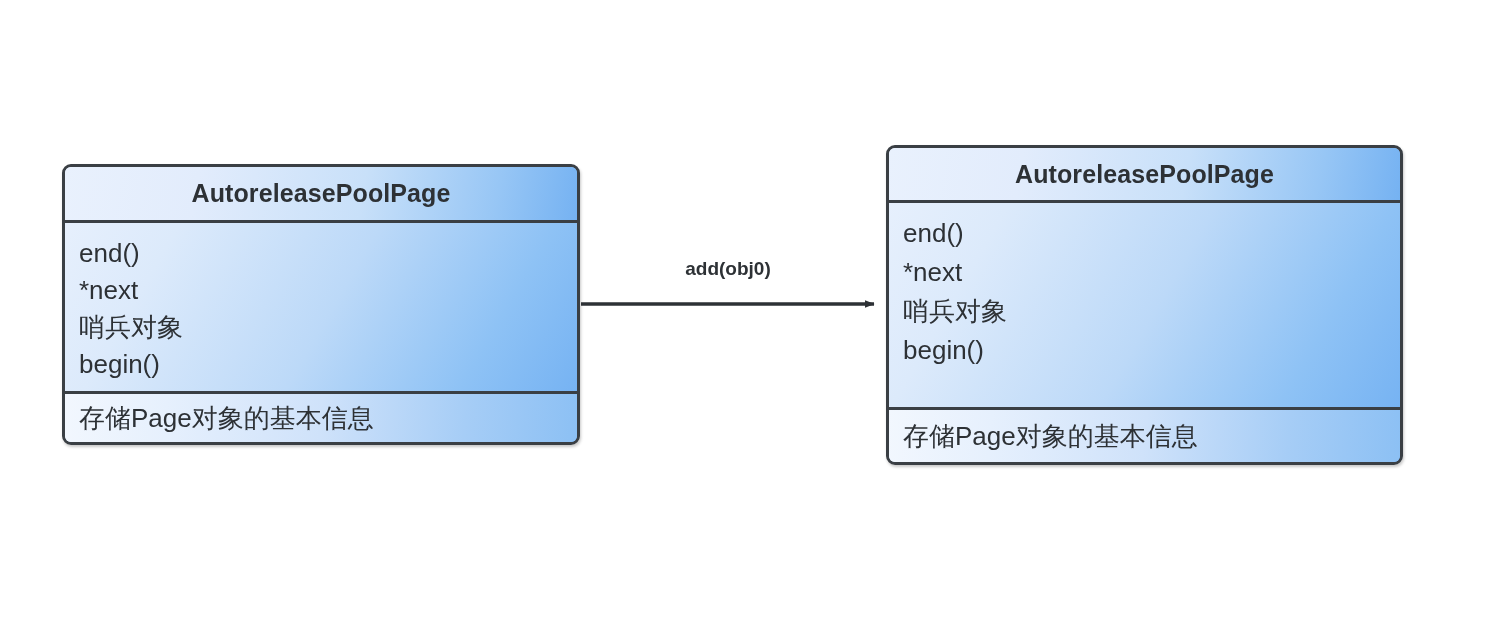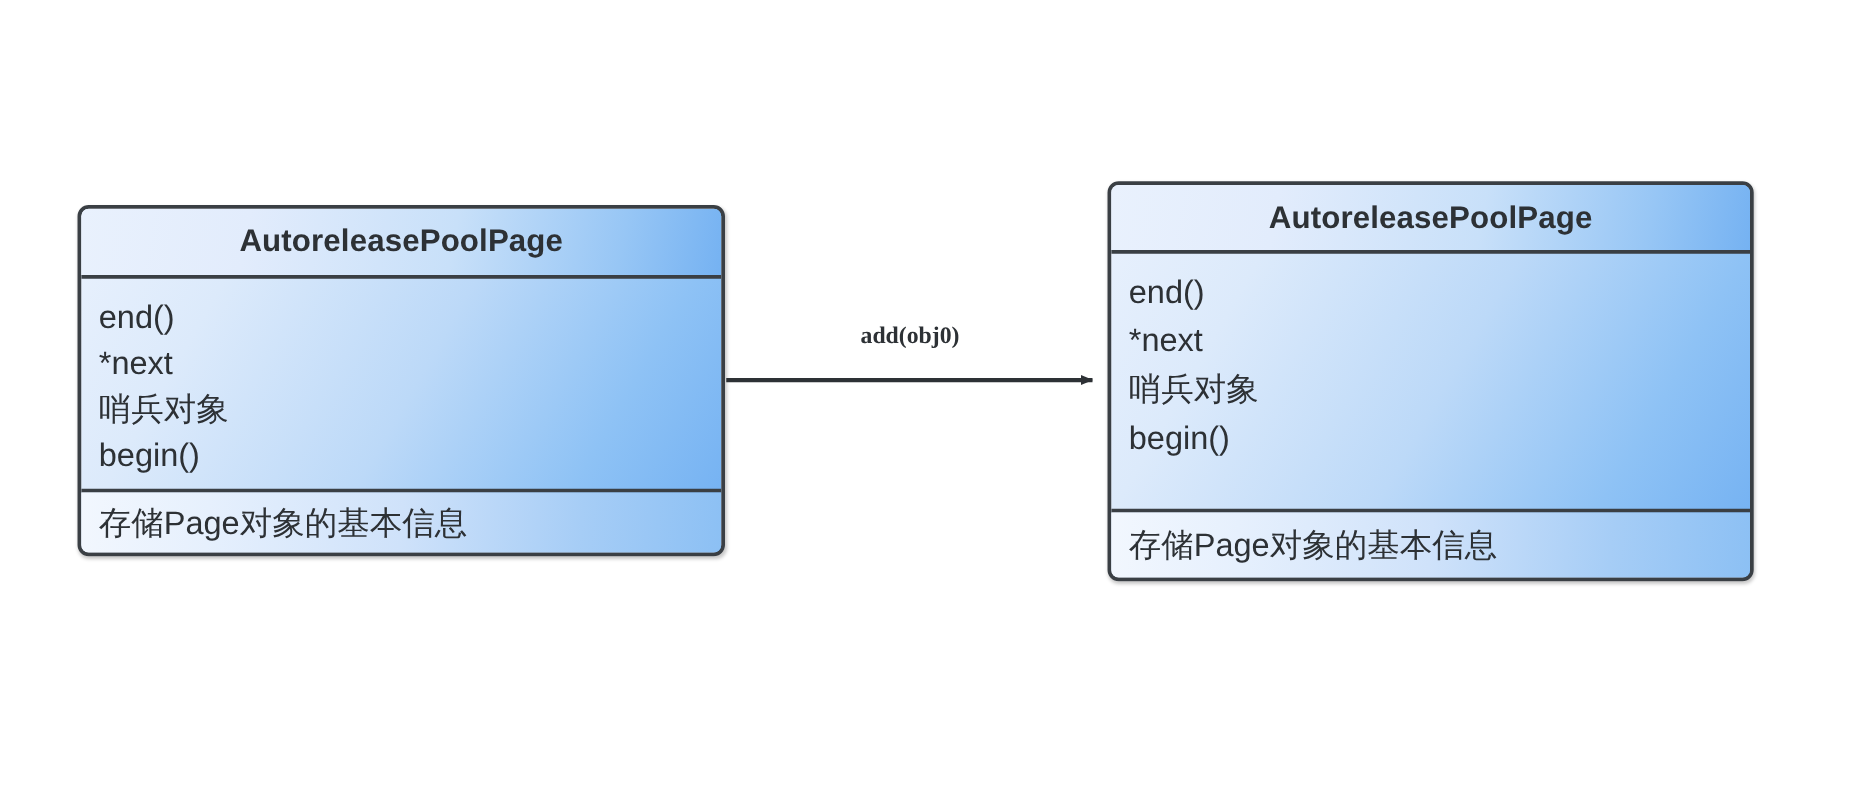--- a/index.html
+++ b/index.html
@@ -149,21 +149,20 @@
   #edge-label {
     position: absolute;
     left: 660px;
     top: 258px;
     width: 136px;
     text-align: center;
     font-size: 19px;
     font-weight: bold;
     color: #2d3135;
     white-space: nowrap;
-    font-family: Liberation Serif, serif;
   }
 </style>
 </head>
 <body>
 
 <div id="canvas">
 
   <div class="uml-box" id="box-left">
     <div class="uml-title">AutoreleasePoolPage</div>
     <div class="uml-body">

